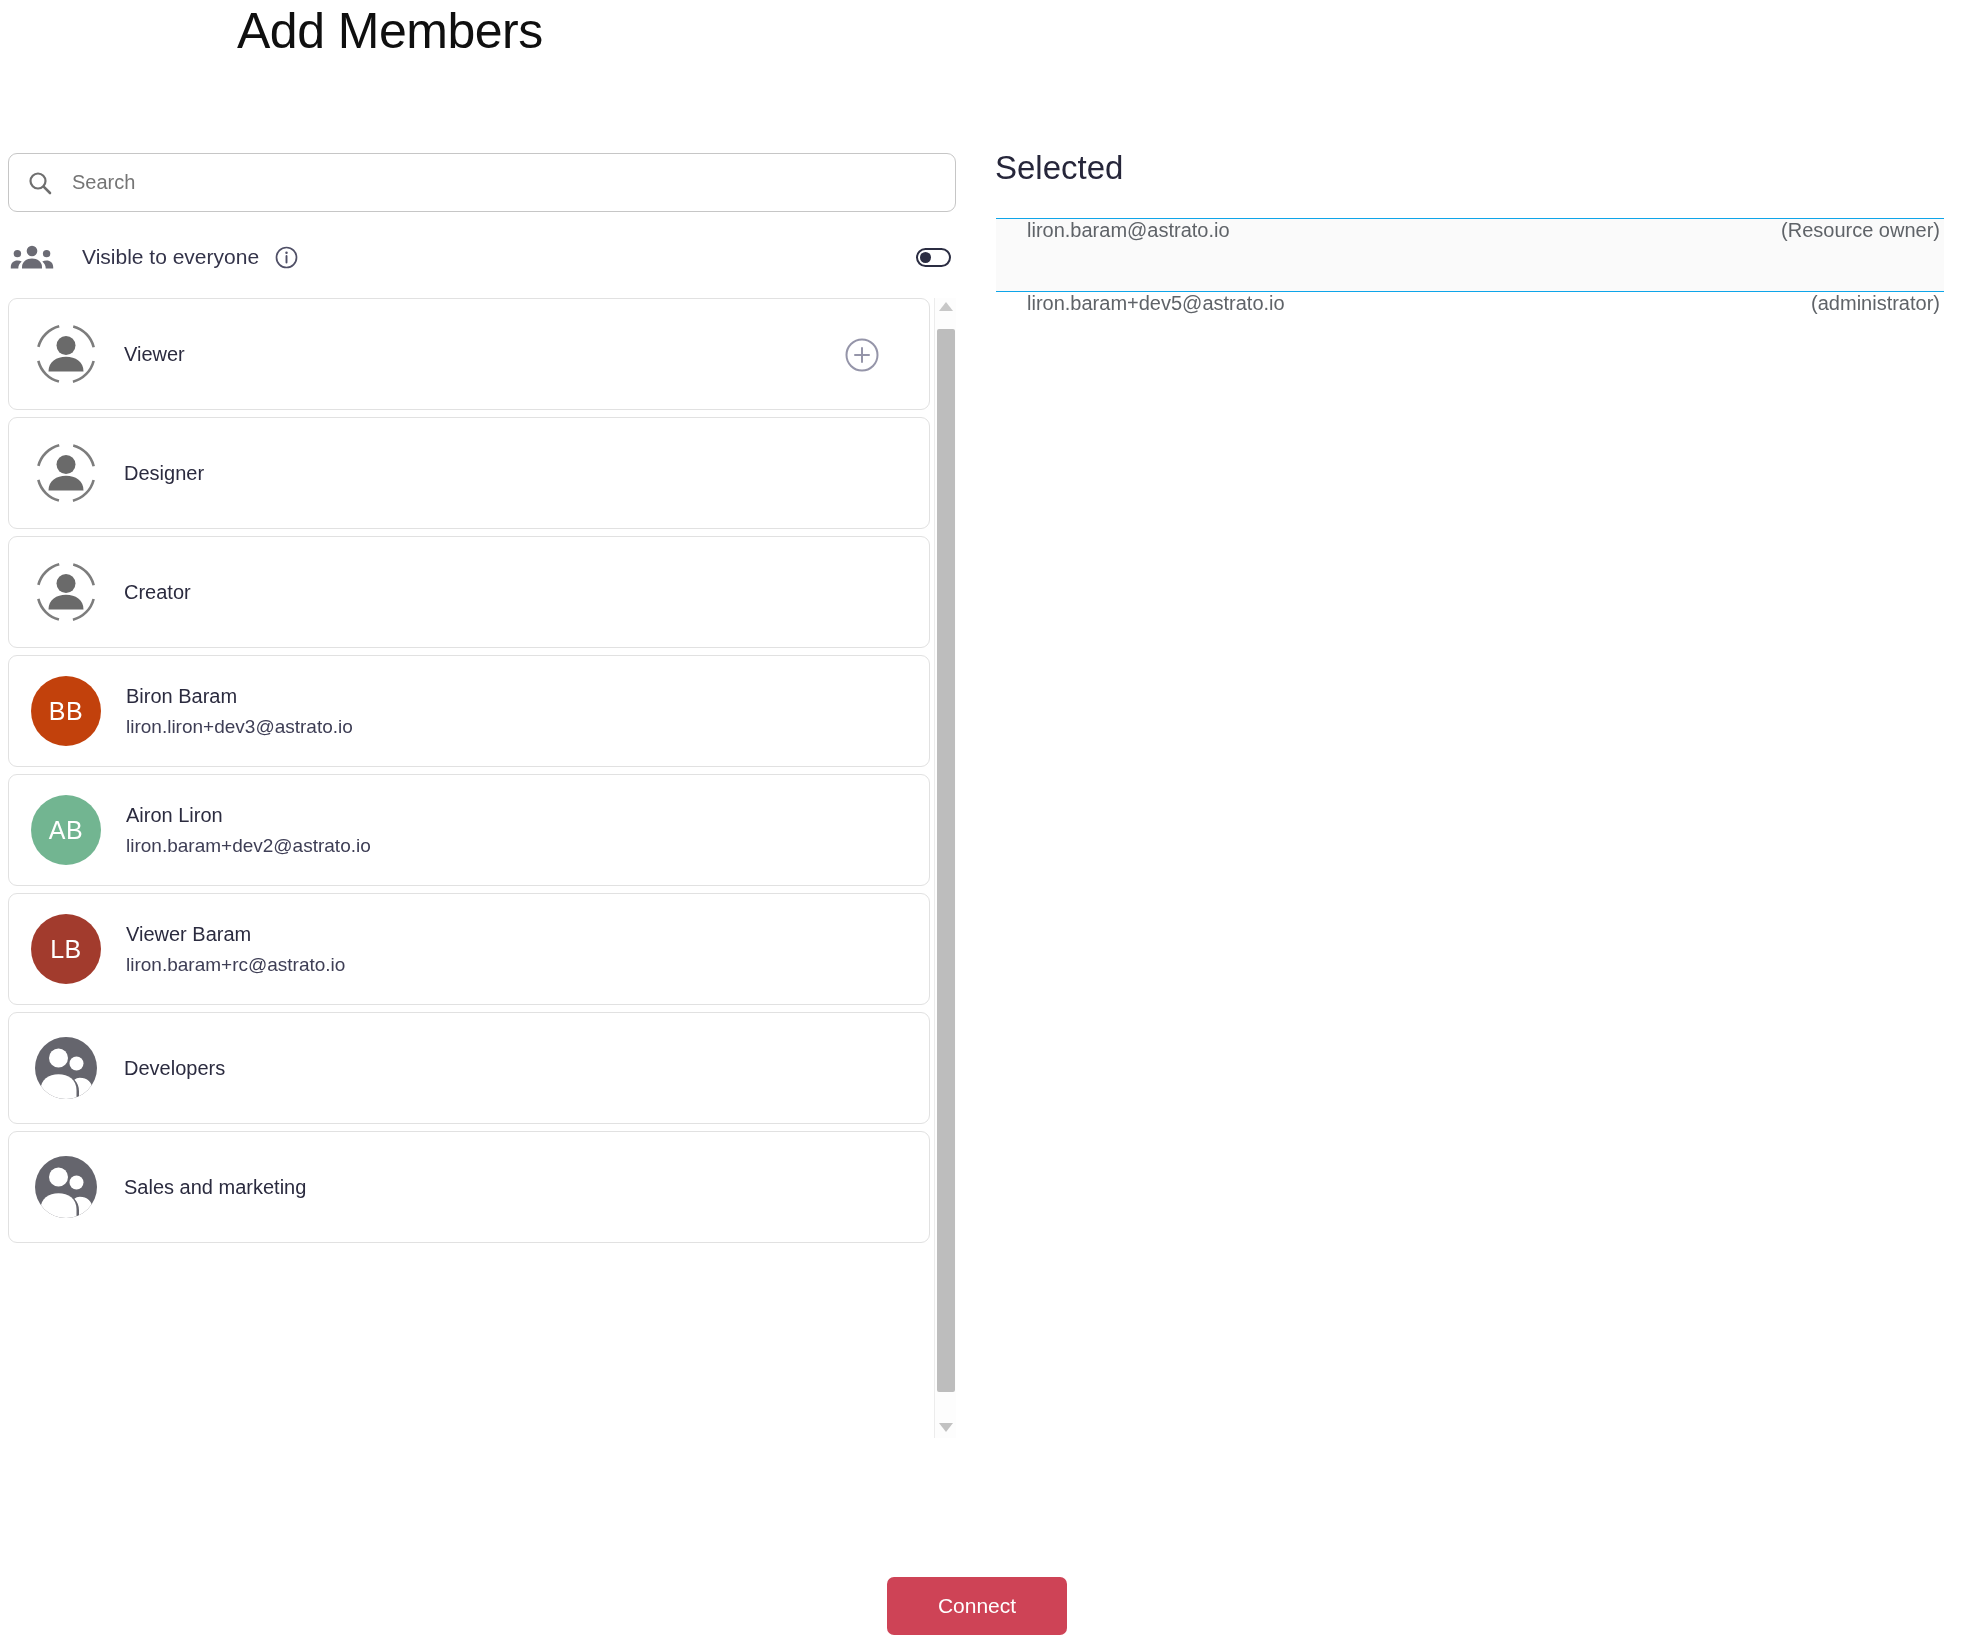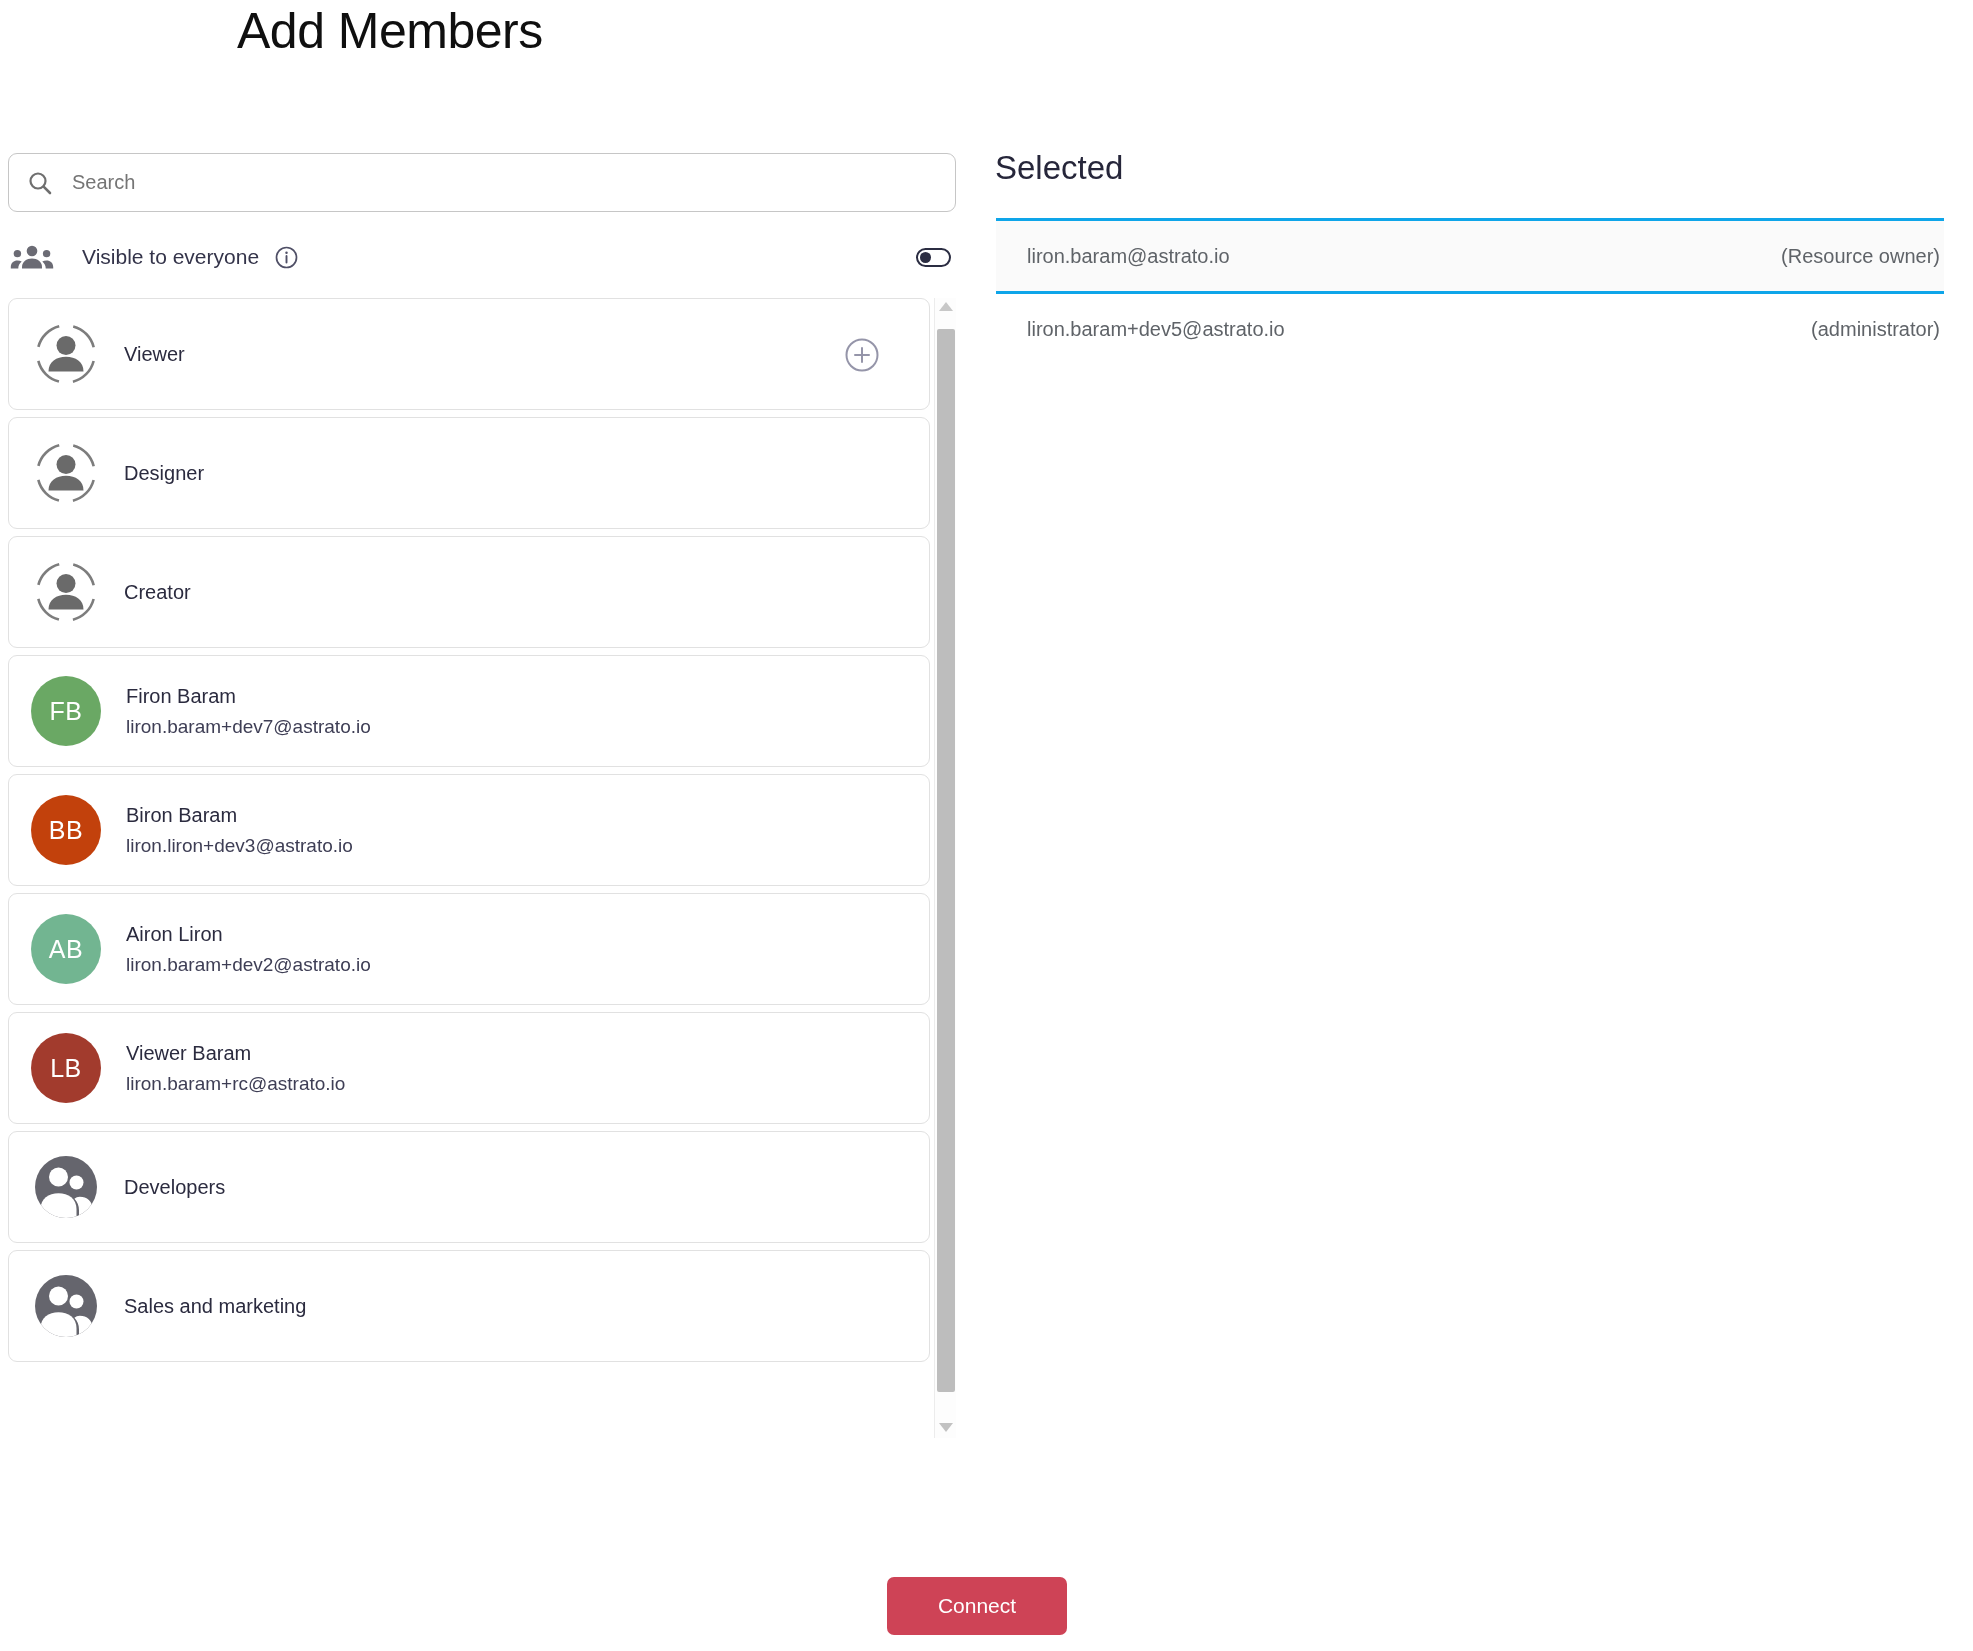--- a/index.html
+++ b/index.html
@@ -82,22 +82,22 @@
     border-left:7px solid transparent;border-right:7px solid transparent;
     border-top:9px solid #c2c2c2;
   }
   
   .selected-heading{
     position:absolute;left:995px;top:149px;
     font-size:33px;color:#26263a;font-weight:400;
   }
   .selected-list{position:absolute;left:996px;top:218px;width:948px;}
   .selected-row{
-    height:73px;border-top:3px solid #0ea5e9;
-    display:flex;align-items:center;justify-content:space-between;
+    height:73px;border-top:1px solid #0ea5e9;
+    display:flex;justify-content:space-between;
     padding:0 4px 0 31px;box-sizing:border-box;
   }
   .selected-row.shaded{background:#fafafa;}
   .selected-email,.selected-role{font-size:20px;color:#5f6368;}
   
   .connect-btn{
     position:absolute;left:887px;top:1577px;width:180px;height:58px;
     background:#ce4356;border:none;border-radius:7px;
     color:#fff;font-size:21px;font-family:inherit;cursor:pointer;
   }
@@ -170,27 +170,20 @@
       <span class="role-avatar">
   <svg width="62" height="62" viewBox="0 0 62 62">
     <circle cx="31" cy="31" r="28.5" fill="none" stroke="#7d7d7d" stroke-width="2.6" stroke-dasharray="30.6 14.17" stroke-dashoffset="37.7"></circle>
     <circle cx="31" cy="22.5" r="9.5" fill="#6a6a6a"></circle>
     <path d="M13.5 48.5c0-9.8 8-14.8 17.5-14.8s17.5 5 17.5 14.8z" fill="#6a6a6a"></path>
   </svg>
       </span>
       <span class="card-label">Creator</span>
     </div>
     <div class="member-card">
-      <span class="avatar" style="background: rgb(106, 168, 100);">FB</span>
-      <span class="user-info">
-        <span class="user-name">Firon Baram</span>
-        <span class="user-email">liron.baram+dev7@astrato.io</span>
-      </span>
-    </div>
-    <div class="member-card">
       <span class="avatar" style="background: #c2410c;">BB</span>
       <span class="user-info">
         <span class="user-name">Biron Baram</span>
         <span class="user-email">liron.liron+dev3@astrato.io</span>
       </span>
     </div>
     <div class="member-card">
       <span class="avatar" style="background: rgb(114, 181, 145);">AB</span>
       <span class="user-info">
         <span class="user-name">Airon Liron</span>

